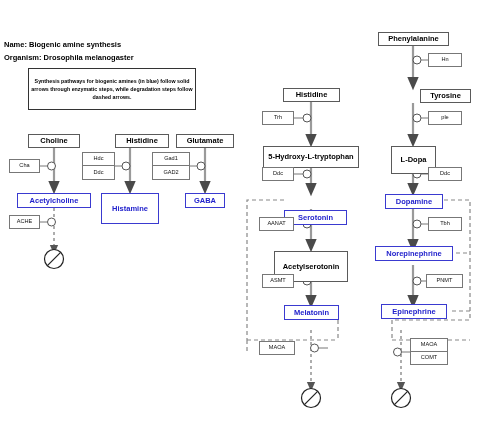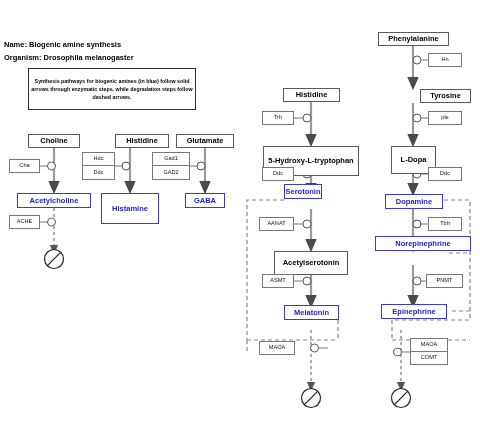--- a/index.html
+++ b/index.html
@@ -150,30 +150,30 @@
 
   <div class="node metab" style="left:28px;top:134px;width:52px;height:14px;text-align:right;">Choline</div>
   <div class="node metab" style="left:103px;top:134px;width:54px;height:14px;margin-left:12px;">Histidine</div>
   <div class="node metab" style="left:176px;top:134px;width:58px;height:14px;">Glutamate</div>
 
   <div class="node amine" style="left:17px;top:193px;width:74px;height:15px;">Acetylcholine</div>
   <div class="node amine" style="left:101px;top:193px;width:58px;height:31px;">Histamine</div>
   <div class="node amine" style="left:185px;top:193px;width:40px;height:15px;">GABA</div>
 
   <div class="node metab" style="left:283px;top:88px;width:57px;height:14px;">Histidine</div>
-  <div class="node metab" style="left:263px;top:146px;width:96px;height:30px;">5-Hydroxy-L-tryptophan</div>
-  <div class="node amine" style="left:284px;top:184px;width:38px;height:15px;">Serotonin</div>
-  <div class="node metab" style="left:274px;top:251px;width:74px;height:24px;">Acetylserotonin</div>
+  <div class="node metab" style="left:263px;top:146px;width:96px;height:22px;">5-Hydroxy-L-tryptophan</div>
+  <div class="node amine" style="left:284px;top:210px;width:63px;height:15px;">Serotonin</div>
+  <div class="node metab" style="left:274px;top:251px;width:74px;height:31px;">Acetylserotonin</div>
   <div class="node amine" style="left:284px;top:305px;width:55px;height:15px;">Melatonin</div>
 
   <div class="node metab" style="left:378px;top:32px;width:71px;height:14px;">Phenylalanine</div>
   <div class="node metab" style="left:388px;top:89px;width:51px;height:14px;margin-left:32px;">Tyrosine</div>
   <div class="node metab" style="left:391px;top:146px;width:45px;height:28px;">L-Dopa</div>
   <div class="node amine" style="left:385px;top:194px;width:58px;height:15px;">Dopamine</div>
-  <div class="node amine" style="left:375px;top:236px;width:96px;height:15px;">Norepinephrine</div>
+  <div class="node amine" style="left:375px;top:246px;width:78px;height:15px;">Norepinephrine</div>
   <div class="node amine" style="left:381px;top:304px;width:66px;height:15px;">Epinephrine</div>
 
   <div class="enz" style="left:9px;top:159px;width:31px;height:14px;">Cha</div>
 
   <div class="enz2" style="left:82px;top:152px;width:33px;height:28px;">
     <div class="row top">Hdc</div>
     <div class="row">Ddc</div>
   </div>
 
   <div class="enz2" style="left:152px;top:152px;width:38px;height:28px;">

